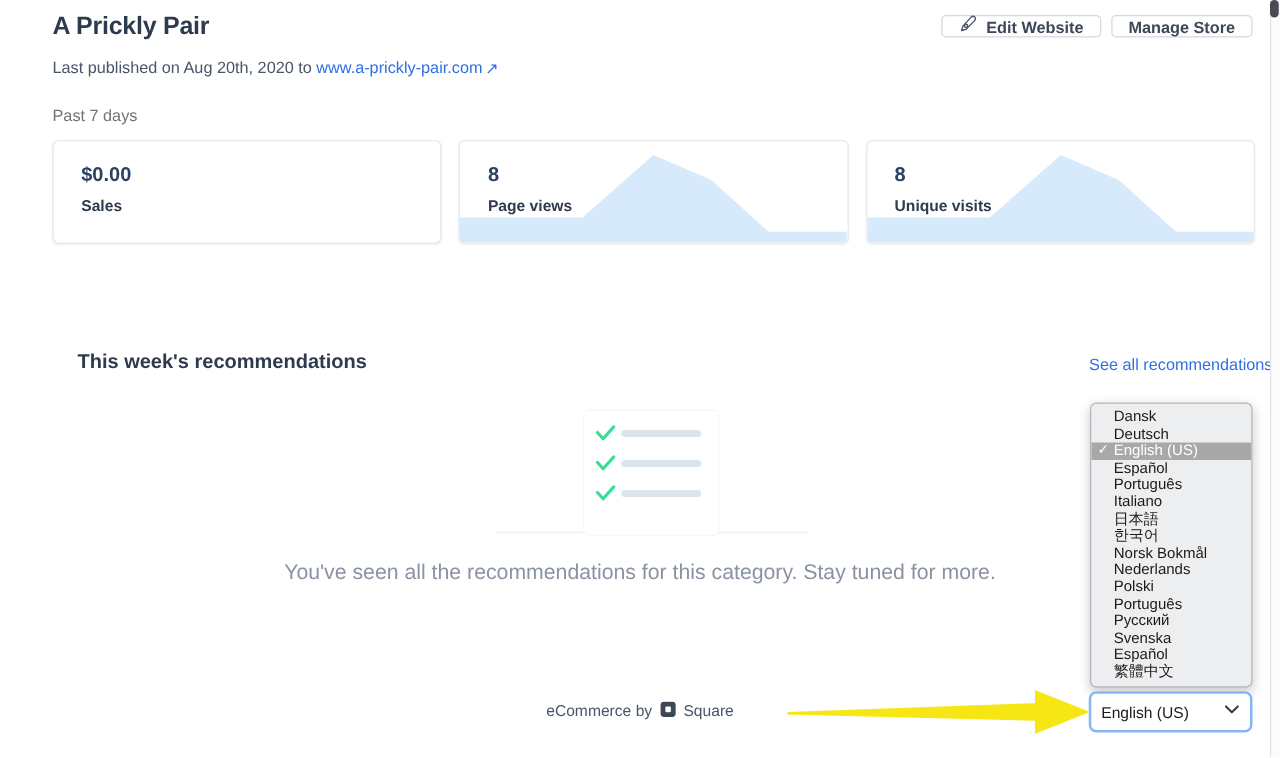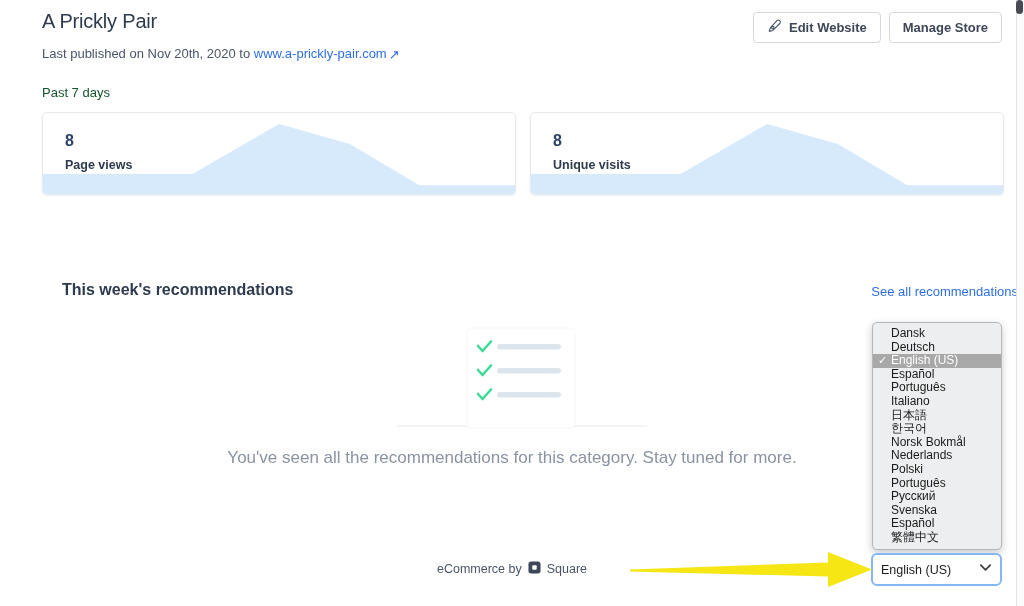--- a/index.html
+++ b/index.html
@@ -25,46 +25,46 @@
   .scrollbar-thumb {
     position: absolute; top: 0; right: 1px;
     width: 7px; height: 14px;
     background: #4a4a55;
     border-radius: 4px;
   }
 
   
   .header { position: absolute; left: 42px; top: 10px; }
   .site-title {
-    font-size: 20px; font-weight: normal; color: #2e3b4e;
+    font-size: 20px; font-weight: bold; color: #2e3b4e;
     letter-spacing: -0.2px;
   }
   .published-row {
     margin-top: 13px;
     font-size: 13px; color: #4a5568;
   }
   .published-link {
     color: #2f6fe4; text-decoration: none; cursor: pointer;
   }
   .ext-arrow {
     display: inline-block; color: #2f6fe4; font-size: 13px;
     transform: translateY(1px); margin-left: 2px;
   }
   .past-days {
     position: absolute; left: 42px; top: 85px;
-    font-size: 13px; color: #14532d;
+    font-size: 13px; color: #737373;
   }
 
   
   .header-actions {
     position: absolute; right: 22px; top: 12px;
     display: flex; gap: 8px;
   }
   .btn {
-    height: 31px; padding: 0 13px;
+    height: 18px; padding: 0 13px;
     border: 1px solid #d3d8de; border-radius: 4px;
     background: #ffffff; color: #3d4757;
     font-family: "Liberation Sans", sans-serif;
     font-size: 13px; font-weight: bold;
     display: flex; align-items: center; gap: 7px;
     cursor: pointer; white-space: nowrap;
   }
   .pen-icon { display: block; }
 
   
@@ -181,21 +181,21 @@
   }
 </style>
 </head>
 <body>
 
 <div id="page">
 
   <div class="header">
     <div class="site-title">A Prickly Pair</div>
     <div class="published-row">
-      <span>Last published on Nov 20th, 2020 to</span>
+      <span>Last published on Aug 20th, 2020 to</span>
       <a class="published-link" href="#">www.a-prickly-pair.com</a><span class="ext-arrow">↗</span>
     </div>
   </div>
   <div class="past-days">Past 7 days</div>
 
   <div class="header-actions">
     <button class="btn">
       <span class="pen-icon">
         <svg width="15" height="15" viewBox="0 0 16 16" fill="none">
           <path d="M10.6 1.8 a2.1 2.1 0 0 1 3 3 L6.2 12.2 l-3.7 1 1-3.7 Z" stroke="#4a5568" stroke-width="1.2" stroke-linejoin="round" fill="none"></path>
@@ -204,20 +204,24 @@
       </span>
       <span>Edit Website</span>
     </button>
     <button class="btn">
       <span>Manage Store</span>
     </button>
   </div>
 
   <div class="stats-row">
 
+    <div class="stat-card">
+      <div class="stat-value">$0.00</div>
+      <div class="stat-label">Sales</div>
+    </div>
 
     <div class="stat-card">
       <svg class="spark" viewBox="0 0 300 78" preserveAspectRatio="none">
         <path d="M0,58 L95,58 L150,8 L195,28 L240,70 L300,70 L300,78 L0,78 Z" fill="#d6eafc"></path>
         <path d="M0,70 L300,70" stroke="#d6eafc" stroke-width="1.4" fill="none"></path>
       </svg>
       <div class="stat-value">8</div>
       <div class="stat-label">Page views</div>
     </div>
 

